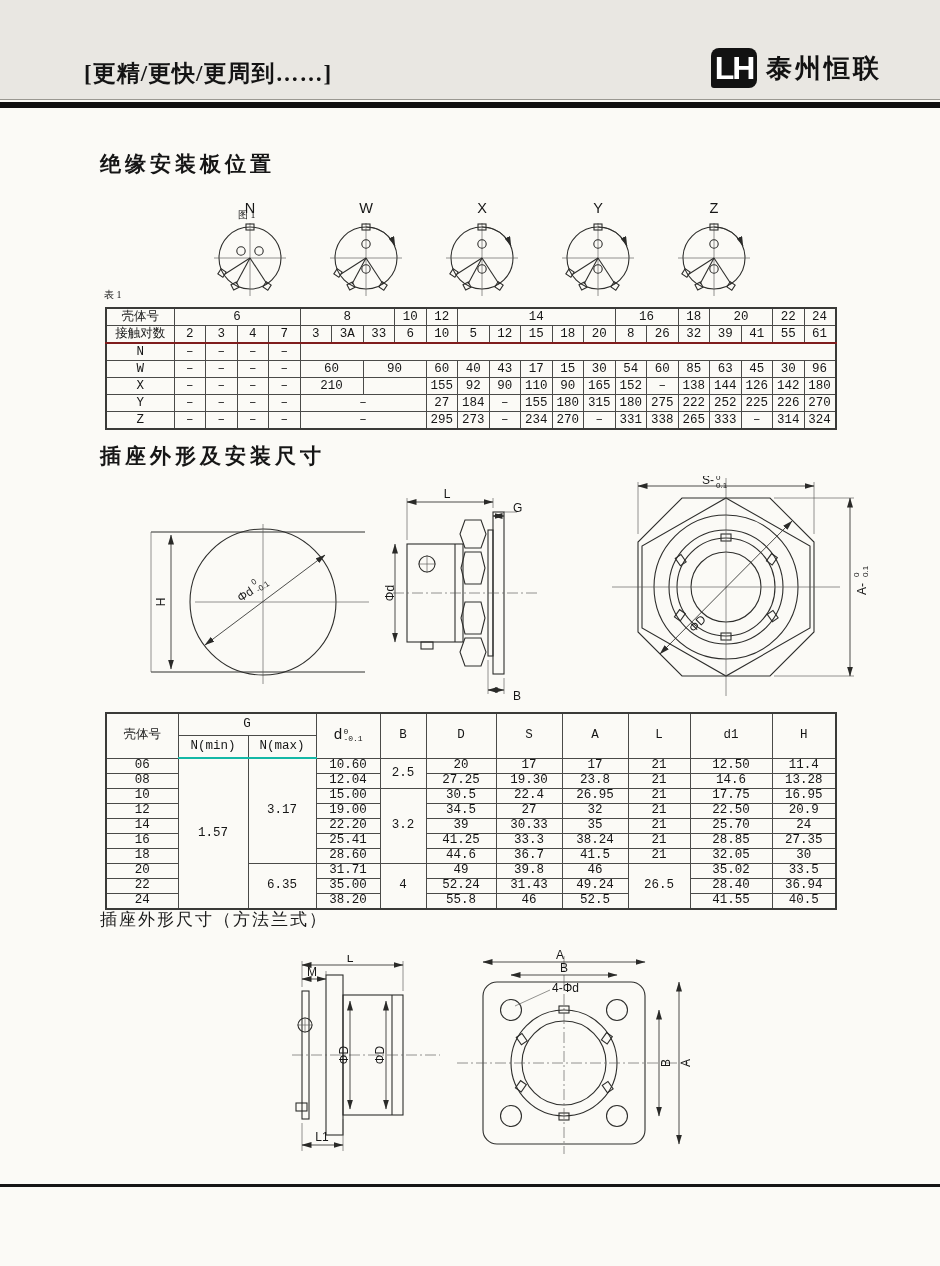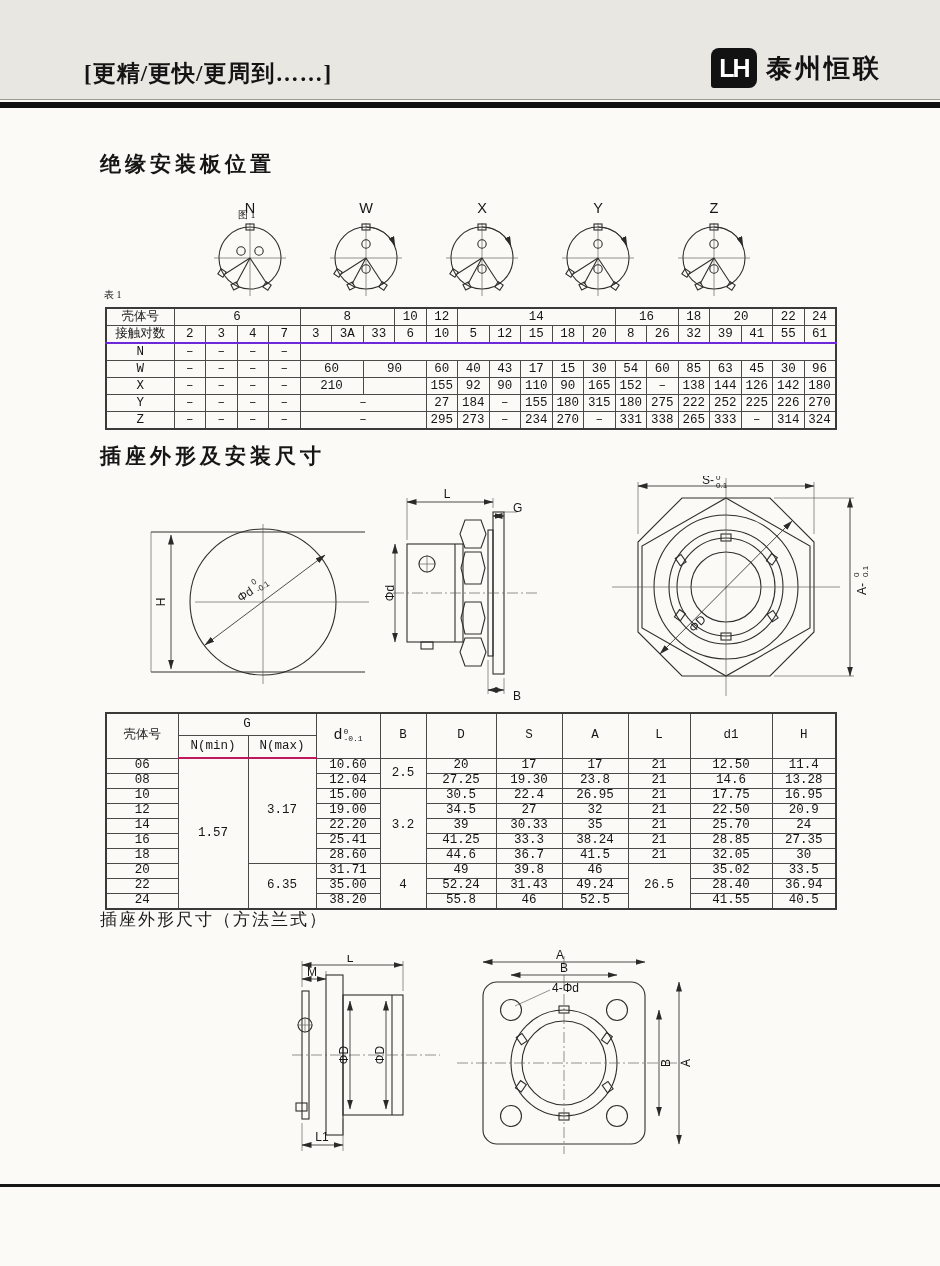--- a/index.html
+++ b/index.html
@@ -5,36 +5,36 @@
   html,body{margin:0;padding:0;background:#c9c8c4;}
   .page{position:relative;width:940px;height:1266px;margin:0 auto;background:#fbfaf6;overflow:hidden;
         font-family:"Liberation Sans","DejaVu Sans",sans-serif;color:#1c1c1c;}
   
   .hband{position:absolute;left:0;top:0;width:940px;height:99px;background:#e9e7e2;border-bottom:1px solid #9a9891;}
   .rule-thick{position:absolute;left:0;top:102px;width:940px;height:6px;background:#101010;}
   .slogan{position:absolute;left:84px;top:58px;font-family:"Liberation Serif","DejaVu Serif",serif;
           font-weight:bold;font-size:23px;letter-spacing:1px;color:#141414;}
   .brand{position:absolute;right:58px;top:48px;display:flex;align-items:center;gap:9px;}
   .logo-mark{display:flex;align-items:center;justify-content:center;width:46px;height:40px;background:#121212;
-             color:#fff;font-weight:bold;font-size:25px;border-radius:8px 8px 8px 3px;letter-spacing:-2px;}
+             color:#fff;font-weight:bold;font-size:32px;border-radius:8px 8px 8px 3px;letter-spacing:-2px;}
   .brand-name{font-size:26px;font-weight:bold;letter-spacing:3px;color:#121212;}
   
   .sec-title{position:absolute;left:100px;font-size:21px;font-weight:bold;letter-spacing:4px;color:#161616;}
   .sub-title{position:absolute;left:100px;font-family:"Liberation Serif","DejaVu Serif",serif;
              font-size:17px;letter-spacing:2px;color:#1a1a1a;}
   .fig-label,.tbl-label{position:absolute;font-family:"Liberation Serif","DejaVu Serif",serif;font-size:10px;color:#1a1a1a;text-align:right;}
   
   table.sheet{position:absolute;left:105px;border-collapse:collapse;table-layout:fixed;background:transparent;font-family:Liberation Mono, monospace;}
   table.sheet td{border:1px solid #4a4a48;text-align:center;vertical-align:middle;
                  font-size:12.5px;padding:0 1px;height:16px;line-height:15px;color:#161616;overflow:hidden;}
   table.sheet{border:2px solid #3a3a38;}
   #t1 tr:nth-child(1) td,#t1 tr:nth-child(2) td{font-size:12.5px;}
-  #t1 tr:nth-child(2) td{border-bottom:2px solid #6d28d9;}
+  #t1 tr:nth-child(2) td{border-bottom:2px solid #7f1d1d;}
   #t2 thead td{height:21px;}
-  #t2 thead tr:last-child td{border-bottom:2px solid #be185d;}
+  #t2 thead tr:last-child td{border-bottom:2px solid #14b8a6;}
   #t2 tbody td{height:14px;line-height:13px;}
   .dstack{display:inline-flex;align-items:center;font-size:15px;}
   .tol{display:inline-flex;flex-direction:column;margin-left:1px;}
   .tol i{font-style:normal;font-size:8px;line-height:7.5px;text-align:left;}
   
   .pos-row{position:absolute;left:198px;top:200px;display:flex;gap:10px;}
   .dwg line,.dwg path,.dwg rect,.dwg circle,.dwg polygon{stroke:#2e2e2c;fill:none;stroke-width:1.1;}
   .dwg .thin{stroke-width:0.65;stroke:#5a5a56;}
   .dwg .cl{stroke-width:0.65;stroke:#5a5a56;stroke-dasharray:11 3 2 3;}
   .dwg .dim{stroke-width:0.85;}

